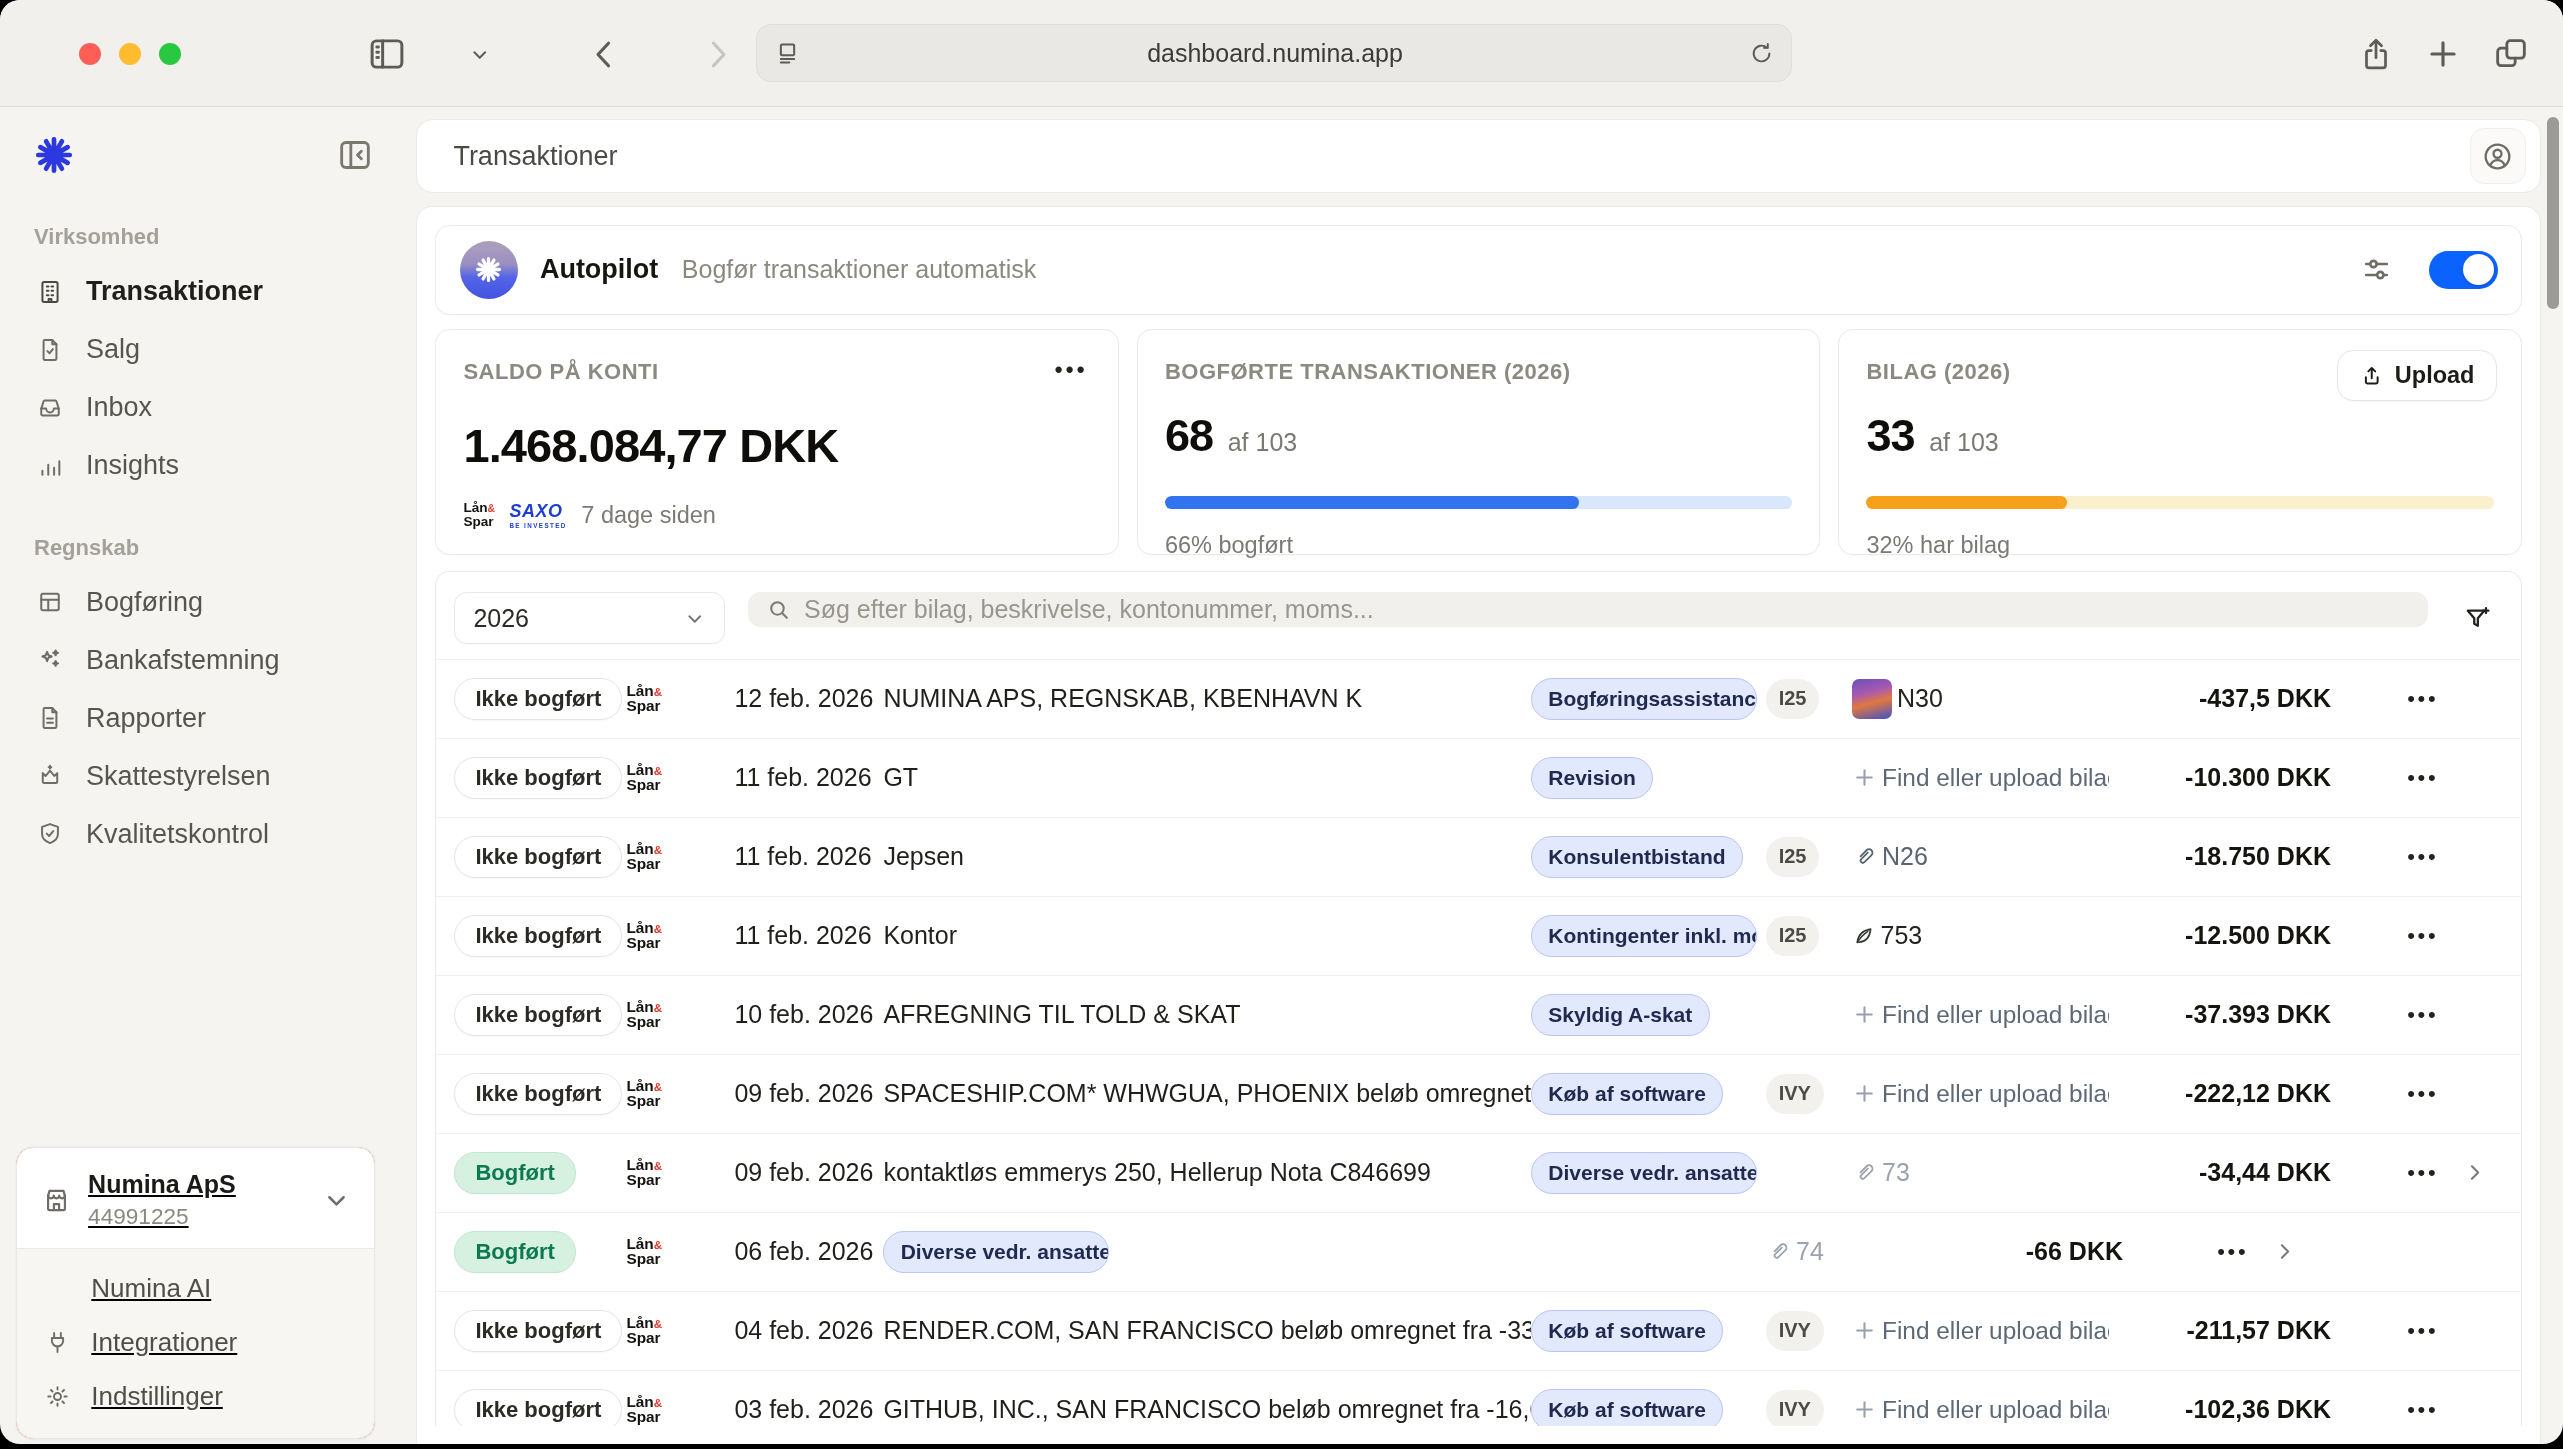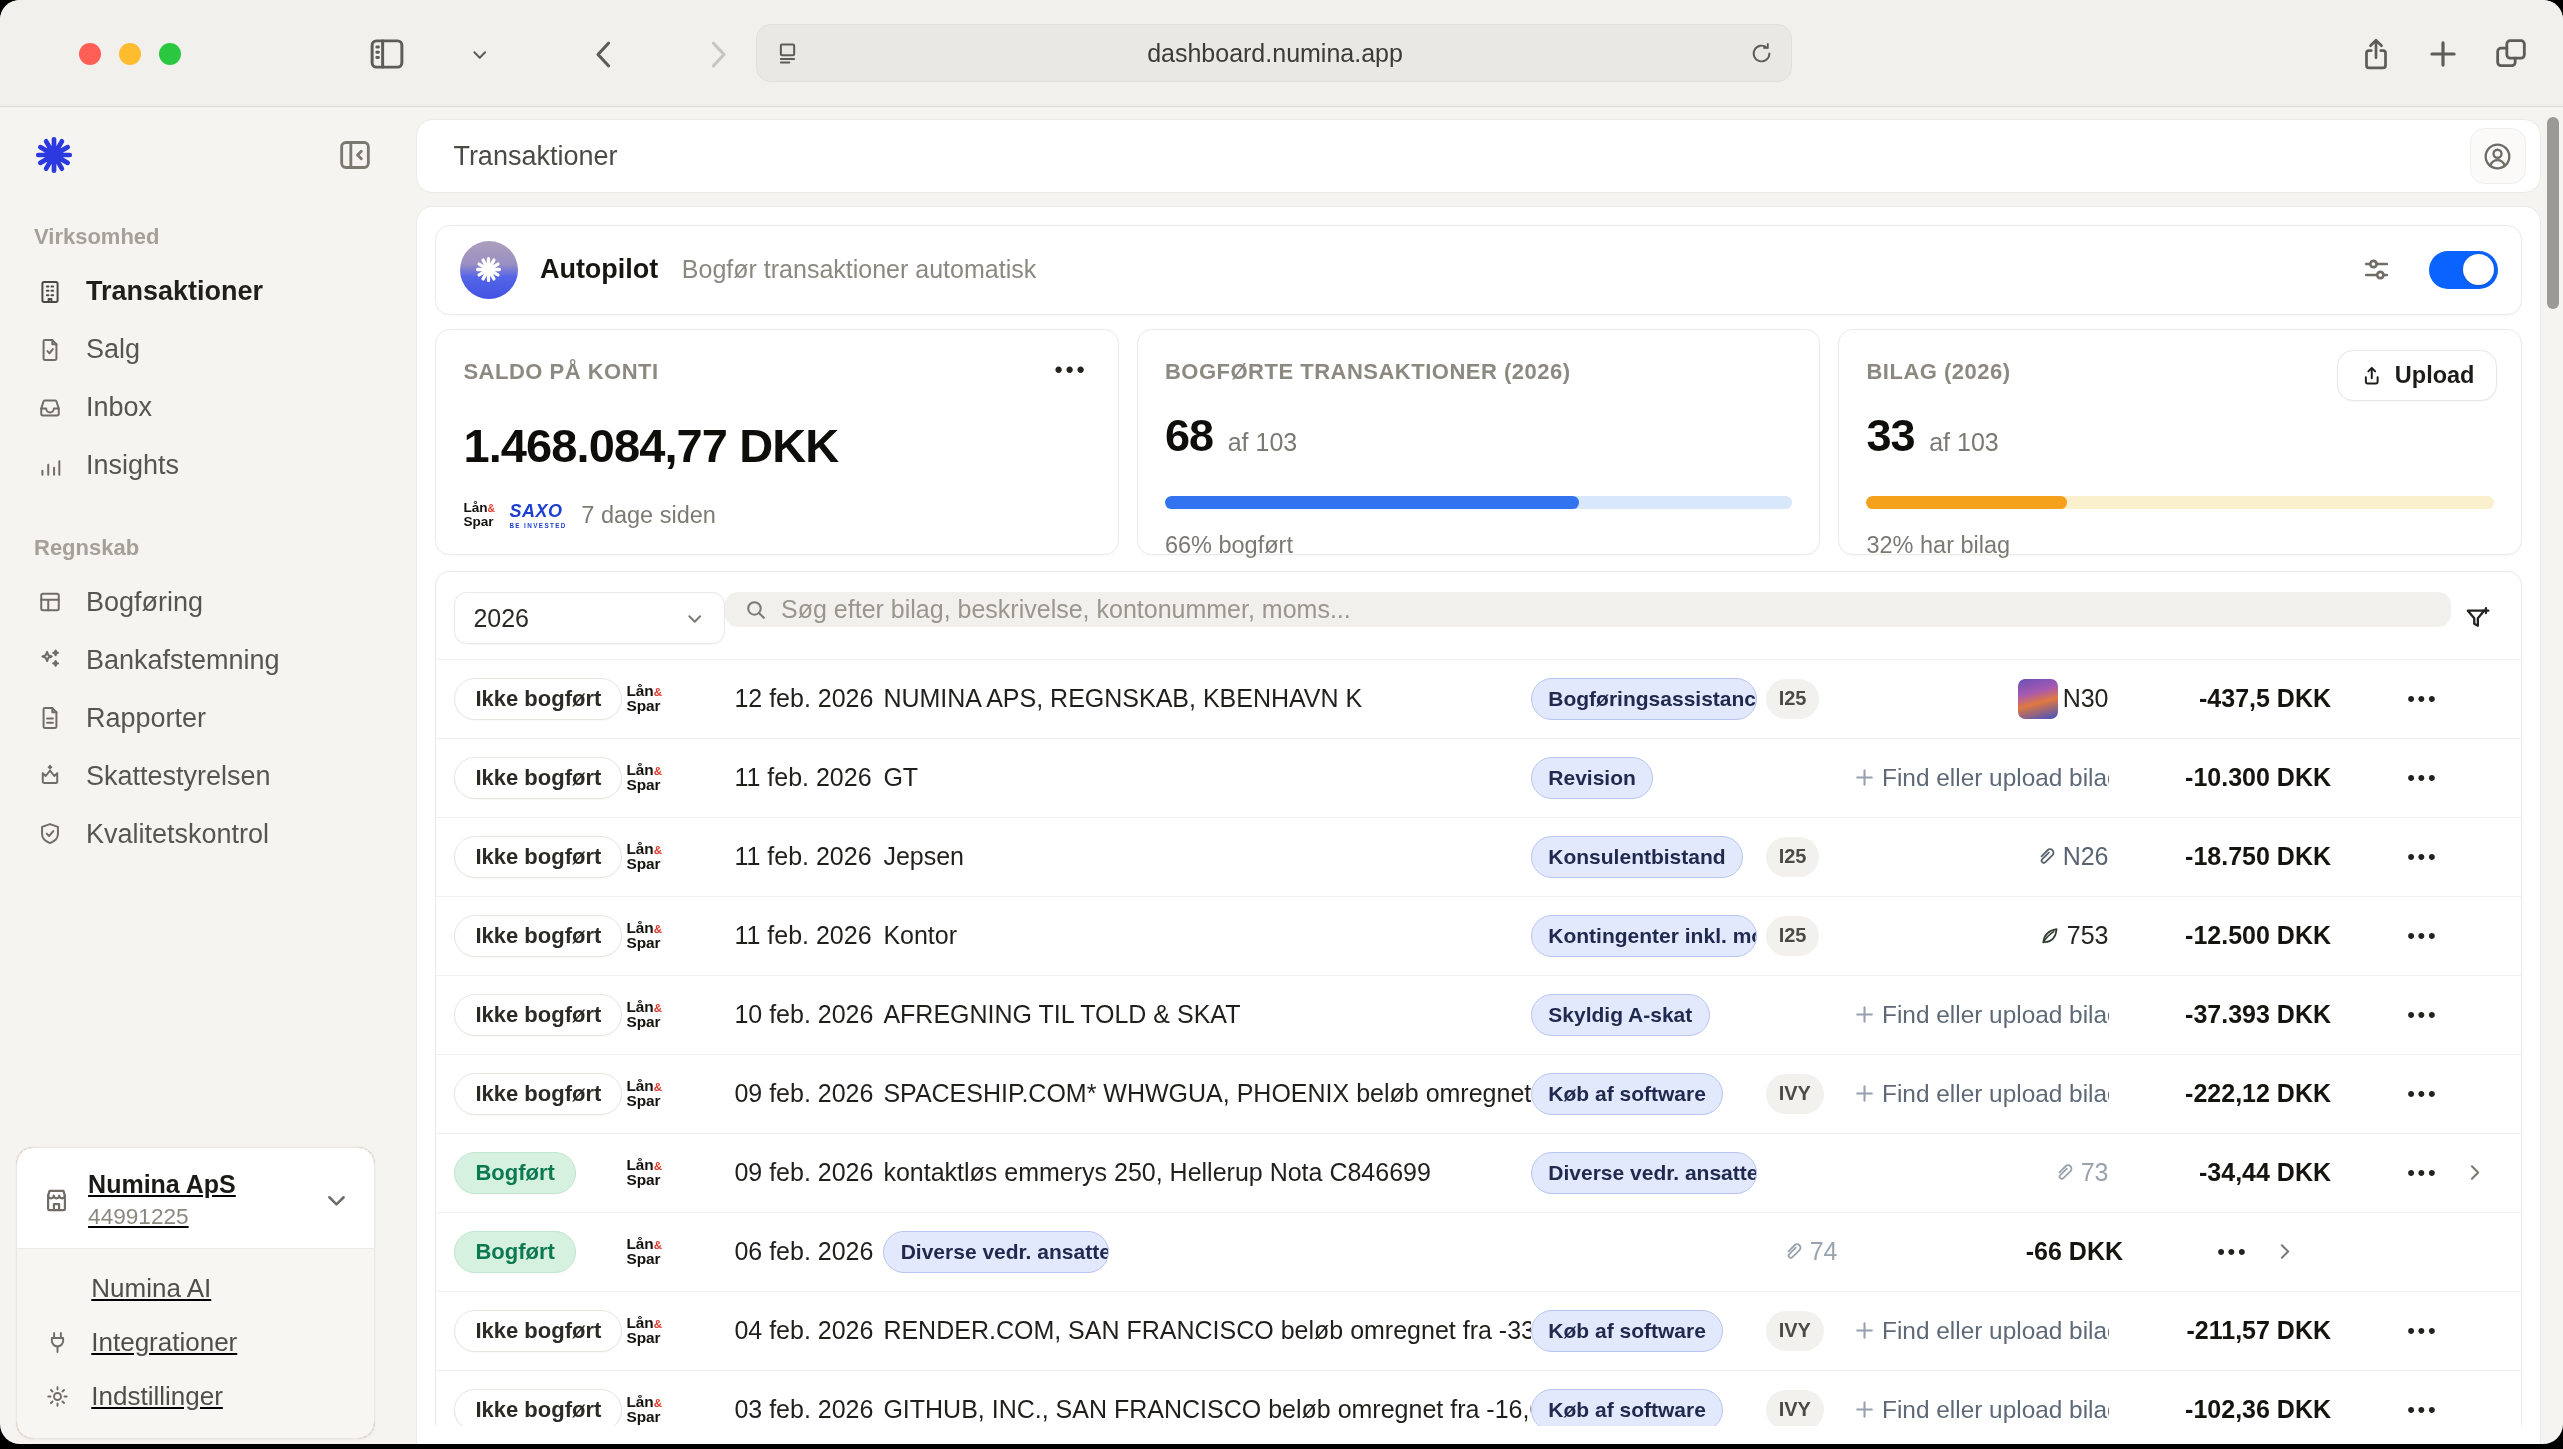--- a/index.html
+++ b/index.html
@@ -111,21 +111,21 @@
   .caption { margin-top:23.5px; font-size:23.5px; color:#7b7973; }
   .upload-btn { position:absolute; top:20px; right:23.5px; height:51px; padding:0 22px;
     border:0.9px solid #e8e7e3; border-radius:16.3px; background:#fff; display:flex;
     align-items:center; gap:11px; font-size:23.5px; font-weight:600; color:#1d1c18;
     box-shadow:0 0.9px 1.8px rgba(0,0,0,.04); }
   .upload-btn .icon { width:23.5px; height:23.5px; }
 
   
   .table-box { margin-top:16.3px; flex:1; border:0.9px solid #eceae7; border-bottom:none;
     border-radius:14.5px 14.5px 0 0; overflow:hidden; display:flex; flex-direction:column; }
-  .filter-row { flex:none; display:flex; gap:0; padding:20px 18px 14.5px; }
+  .filter-row { flex:none; display:flex; gap:23px; padding:20px 18px 14.5px; }
   .year-btn { width:271px; height:52px; border:0.9px solid #e9e8e4; border-radius:12.7px;
     background:#fff; display:flex; align-items:center; padding:0 18px; font-size:25px;
     color:#2b2a26; box-shadow:0 0.9px 1.8px rgba(0,0,0,.03); }
   .year-btn .icon { margin-left:auto; width:23.5px; height:23.5px; color:#7b7973; }
   .search { flex:1; height:35px; background:#f1f0ed; border-radius:12.7px; display:flex;
     align-items:center; padding:0 18px; gap:12.7px; }
   .search .icon { width:25px; height:25px; color:#7d7b73; }
   .search input { flex:1; border:none; outline:none; background:transparent;
     font-size:25px; color:#33322e; font-family:inherit; }
   .search input::placeholder { color:#98968d; }
@@ -143,21 +143,21 @@
   .row.booked .status-pill { background:#d7f1e1; border-color:#bfe7d1; color:#0c7950; }
   .banklogo { font-size:15.4px; line-height:13.6px; font-weight:700; color:#14130f; display:inline-block; }
   .c-date { font-size:25px; font-weight:500; color:#201f1b; }
   .c-desc { font-size:25px; font-weight:500; color:#201f1b; white-space:nowrap;
     overflow:hidden; padding-right:40px; }
   .cat-pill { height:42px; padding:0 16.3px; border-radius:21px; background:#e3e9fc;
     border:1.4px solid #b9c5f2; color:#202a4e; font-size:21px; font-weight:600;
     white-space:nowrap; overflow:hidden; max-width:226px; }
   .tax-pill { height:40px; min-width:52px; padding:0 12.7px; border-radius:20px;
     background:#f2f1ed; color:#4b4a44; font-size:20px; font-weight:600; justify-content:center; }
-  .c-bilag { display:flex; align-items:center; gap:5px; padding-right:14.5px;justify-content:flex-end; }
+  .c-bilag { display:flex; align-items:center; gap:5px; padding-right:14.5px; }
   .thumb { width:40px; height:40px; border-radius:7.2px; flex:none;
     background:linear-gradient(165deg,#6a4fb8 0%,#a85ab0 35%,#e07840 58%,#4050c8 100%); }
   .blabel { font-size:25px; font-weight:500; white-space:nowrap; overflow:hidden; }
   .blabel.dark { color:#23221e; }
   .tone-mid, .blabel.mid { color:#5a6471; }
   .tone-light, .blabel.light { color:#9aa2ac; }
   .blabel.find { color:#5d6977; font-size:24.4px; }
   .c-bilag .icon { width:25px; height:25px; flex:none; }
   .icon.findplus { color:#97a0ac; }
   .icon.leaf { color:#333d33; width:23.5px; height:23.5px; }

